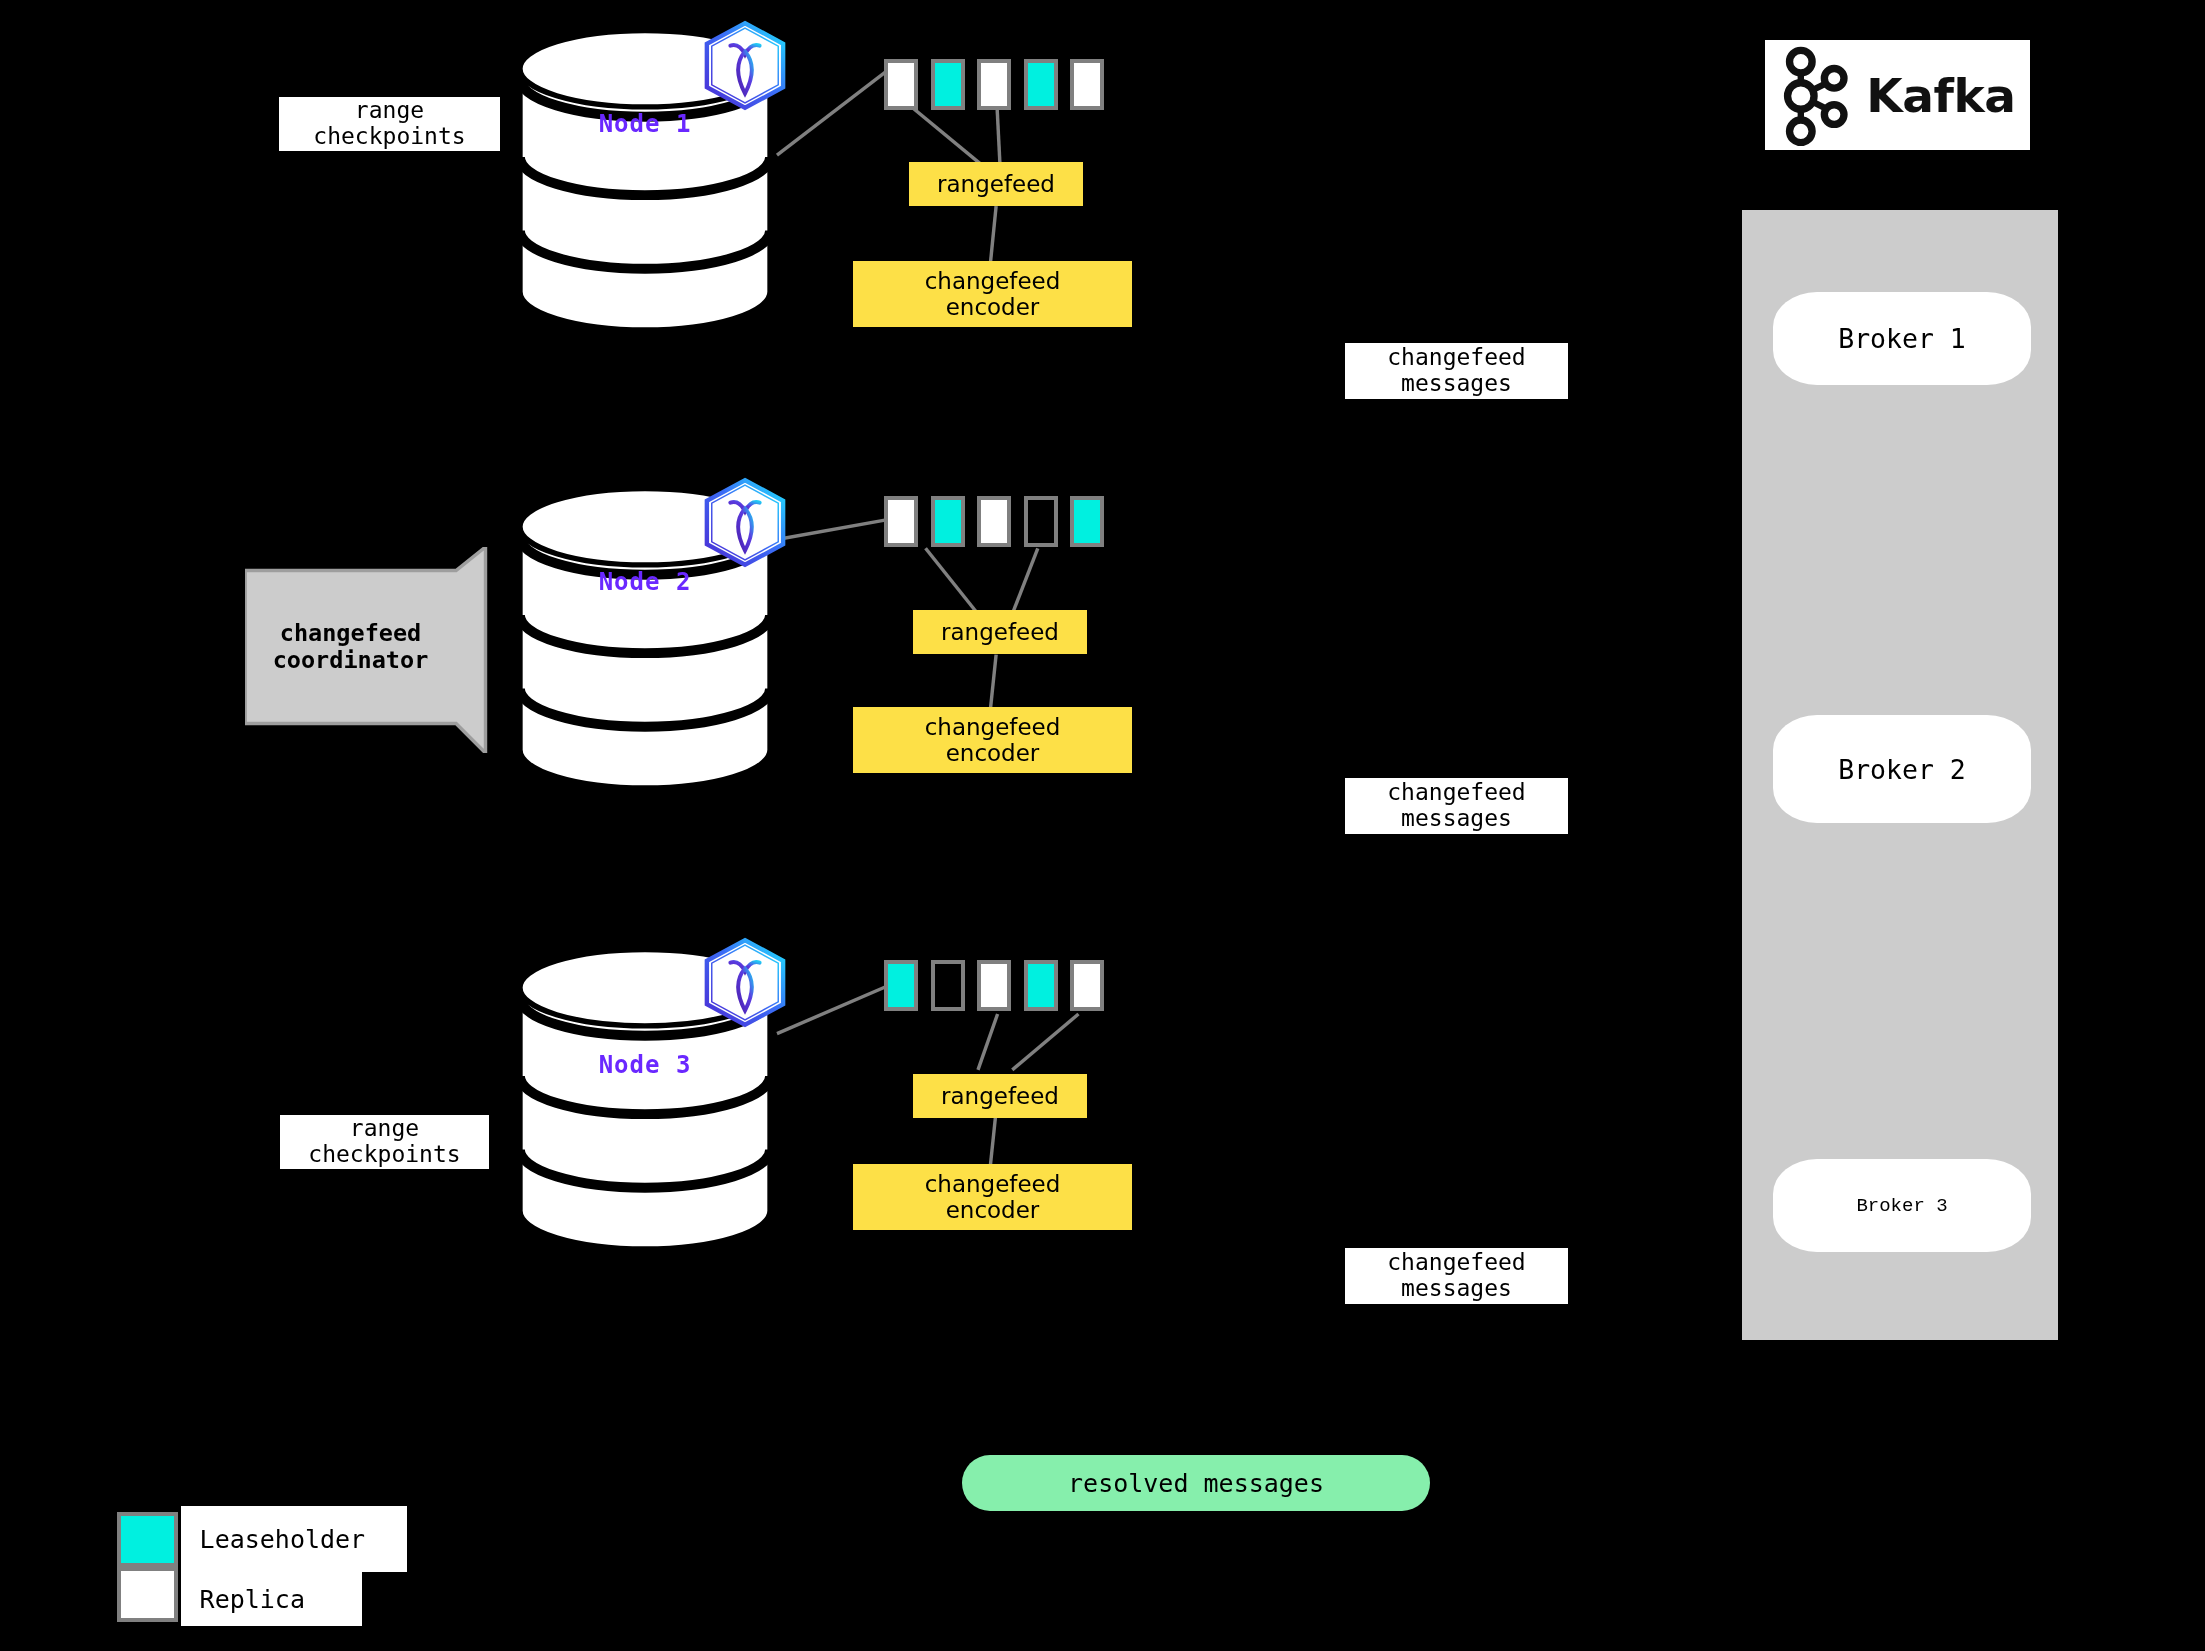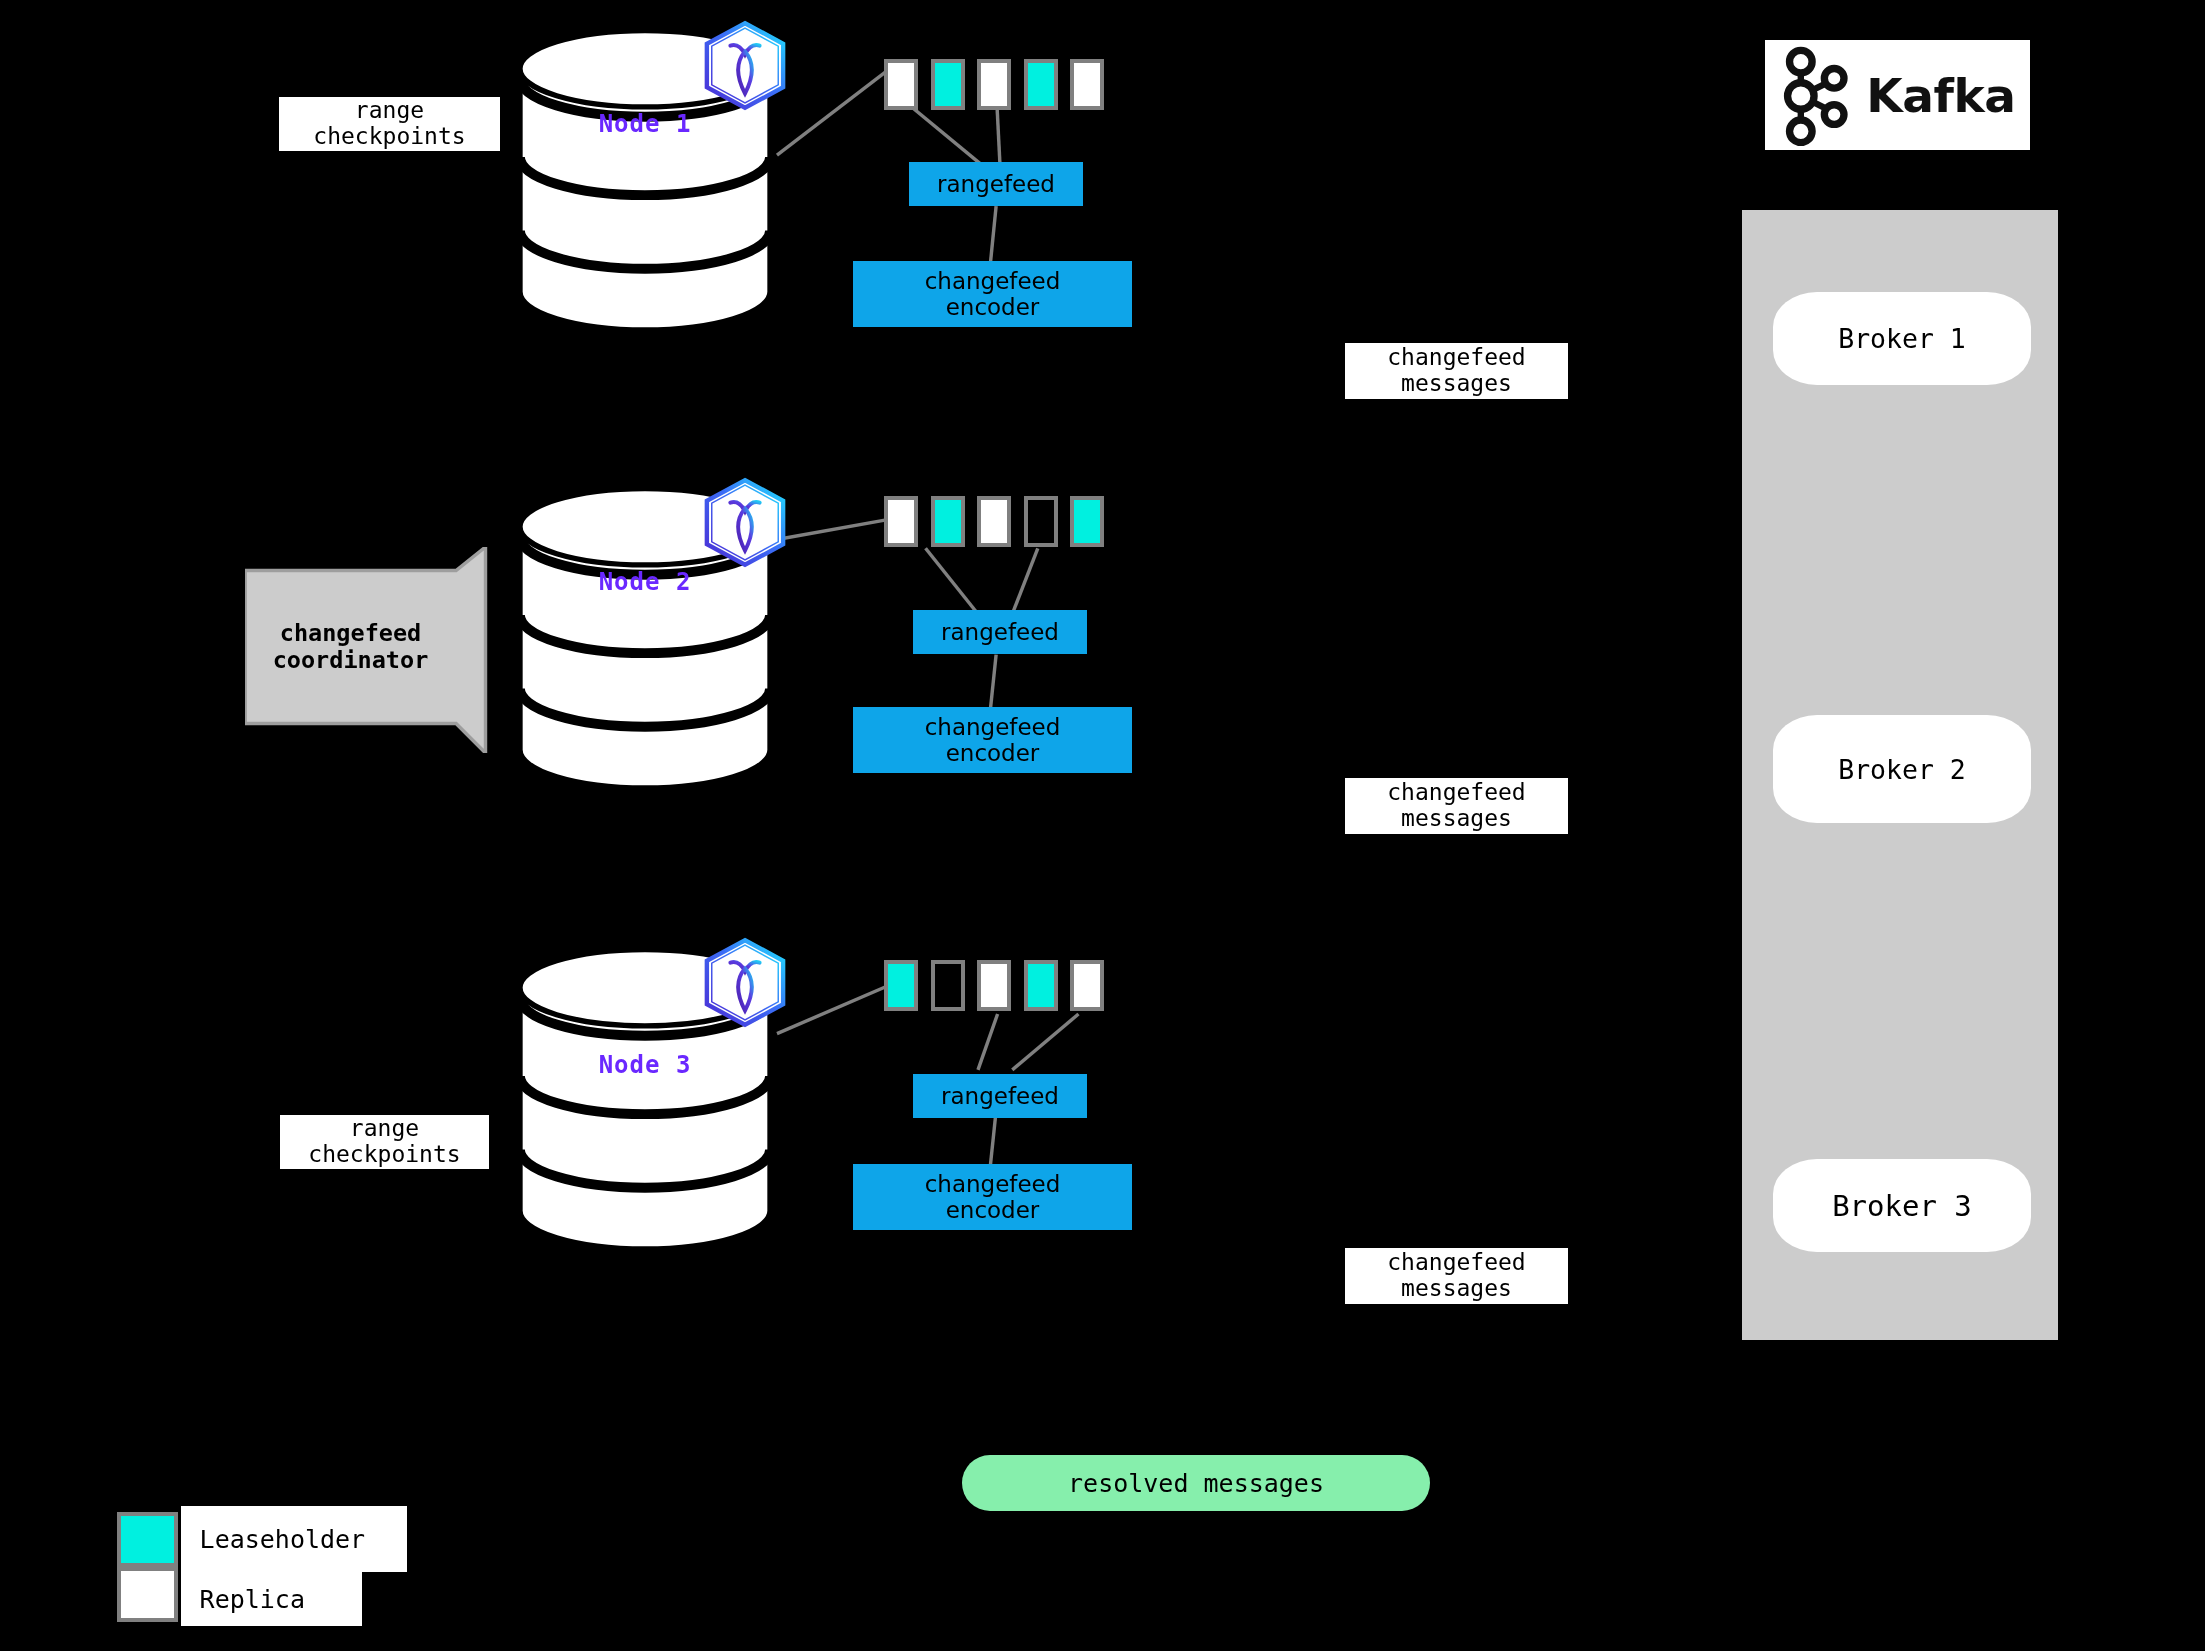--- a/index.html
+++ b/index.html
@@ -12,21 +12,21 @@
   
   .wlabel{
     background:#ffffff;color:#000;
     font-family:"DejaVu Sans Mono",monospace;
     display:flex;align-items:center;justify-content:center;
     text-align:center;line-height:1.12;
     white-space:pre-line;
   }
   
   .glabel{
-    background:#0ea5e9;color:#000;
+    background:#fde047;color:#000;
     font-family:"DejaVu Sans",sans-serif;
     display:flex;align-items:center;justify-content:center;
     text-align:center;line-height:1.14;
     white-space:pre-line;
   }
   .glabel.mono{font-family:"DejaVu Sans Mono",monospace;font-weight:bold;}
 
   
   .cyl{position:absolute;}
   .cyl svg{display:block;}
@@ -240,21 +240,21 @@
       </g>
     </svg>
   </span>
   <span class="kafka-word" style="font-size:47px;">Kafka</span>
 </div>
 
 <div class="kafka-panel abs" style="left:1742px;top:210px;width:316px;height:1130px;"></div>
 
 <div class="broker abs" style="left:1773px;top:292px;width:258px;height:93px;font-size:26.5px;">Broker 1</div>
 <div class="broker abs" style="left:1773px;top:715px;width:258px;height:108px;font-size:26.5px;">Broker 2</div>
-<div class="broker abs" style="left:1773px;top:1159px;width:258px;height:93px;font-size:29px;">Broker 3</div>
+<div class="broker abs" style="left:1773px;top:1159px;width:258px;height:93px;font-size:19px;font-family:Liberation Mono, monospace;">Broker 3</div>
 
 <div class="pill abs" style="left:962px;top:1455px;width:468px;height:56px;font-size:25px;">resolved messages</div>
 
 <div class="legend-swatch abs" style="left:117px;top:1512px;width:61px;height:55px;background:#00F0E0;"></div>
 <div class="legend-text abs" style="left:181px;top:1506px;width:226px;height:66px;font-size:25px;">Leaseholder</div>
 
 <div class="legend-swatch abs" style="left:117px;top:1567px;width:61px;height:55px;background:#ffffff;"></div>
 <div class="legend-text abs" style="left:181px;top:1572px;width:181px;height:54px;font-size:25px;">Replica</div>
 
 

